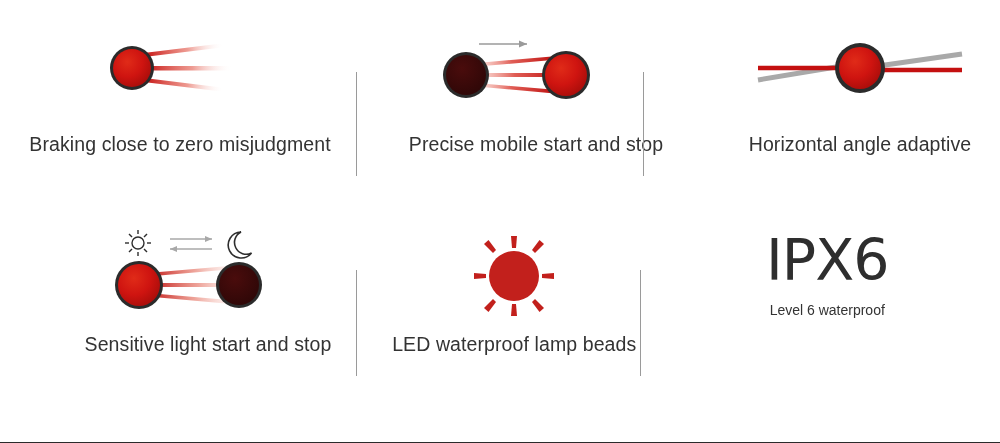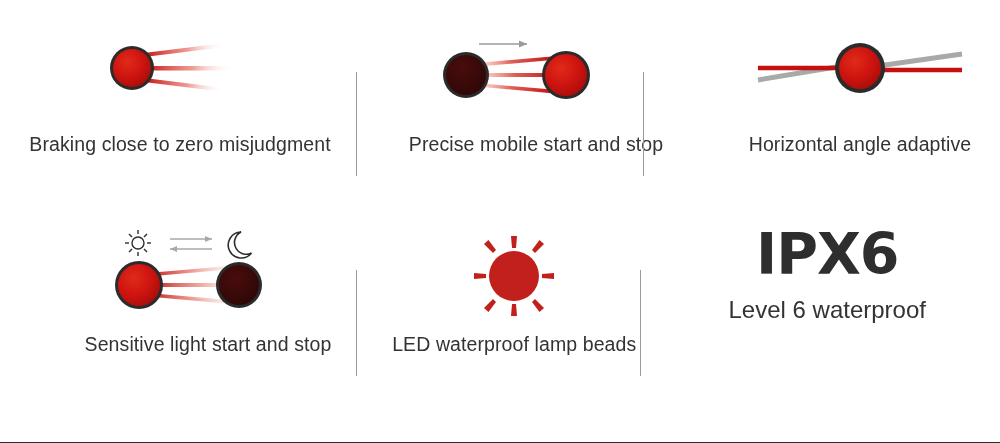--- a/index.html
+++ b/index.html
@@ -57,27 +57,27 @@
   .d4{left:636px;top:270px;height:106px;}
 
   
   .ipx-wrap{
     display:flex;flex-direction:column;align-items:center;justify-content:center;
     height:96px;width:100%;
   }
   .ipx-title{
     font-family:"DejaVu Sans", sans-serif;
     font-size:57px;
-    font-weight:bold;
+    font-weight:normal;
     letter-spacing:-1px;
     color:#2e2e2e;
     line-height:60px;
   }
   .ipx-sub{
-    font-size:24px;
+    font-size:14px;
     color:#333333;
     margin-top:12px;
     white-space:nowrap;
   }
 </style>
 </head>
 <body>
 
 <div class="board">
 

